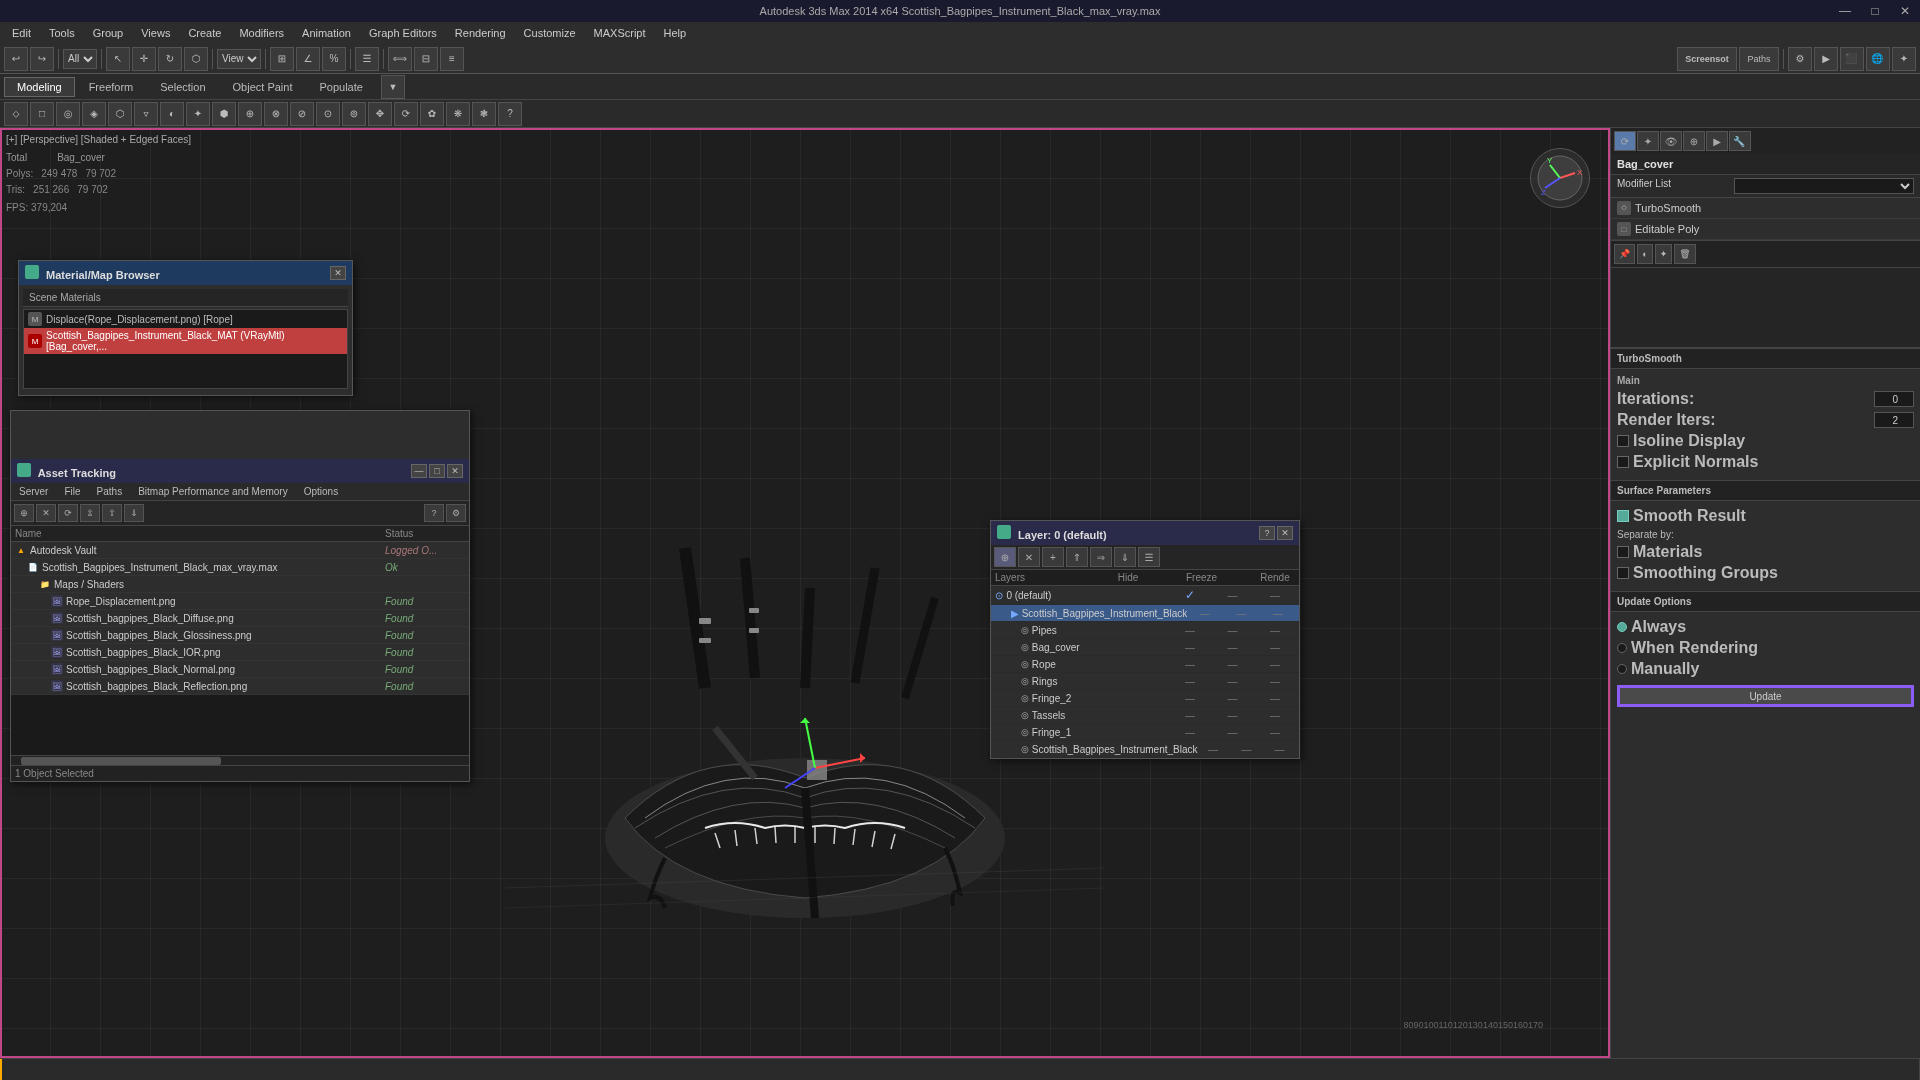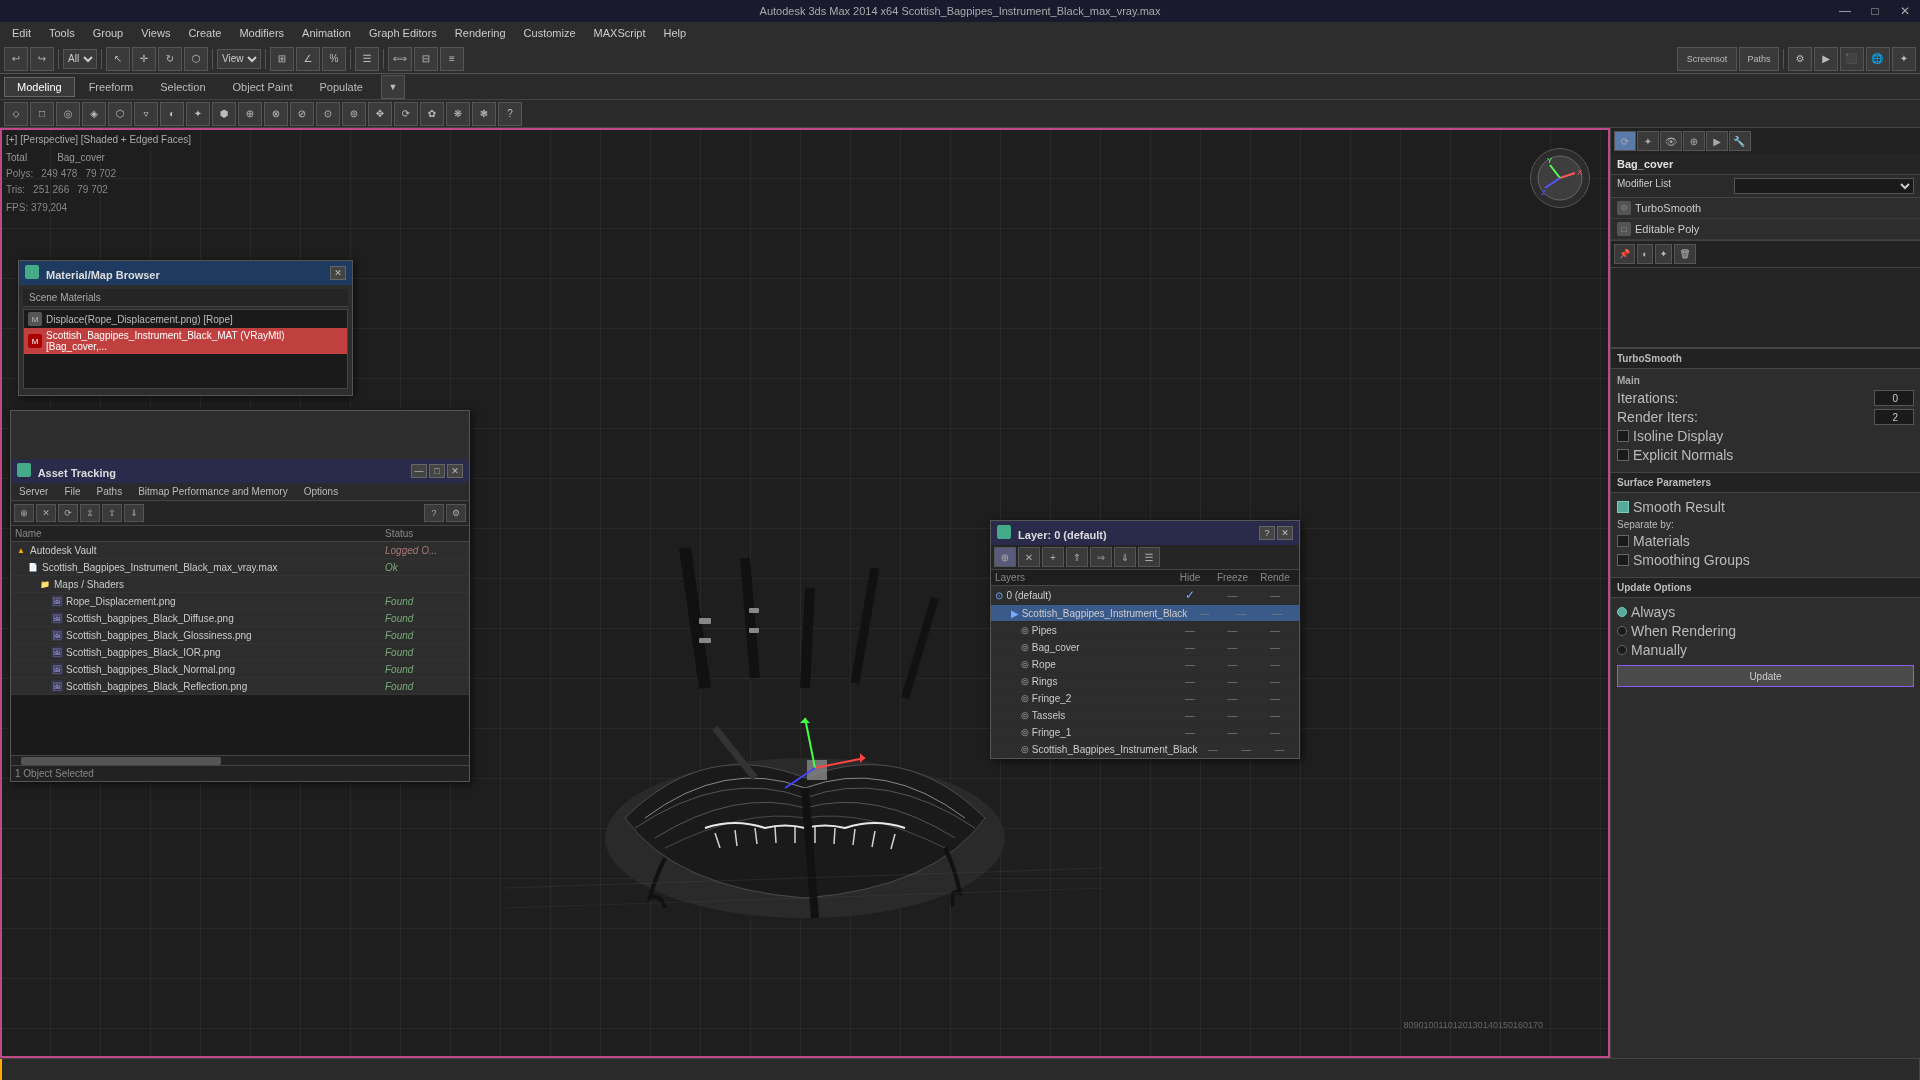--- a/index.html
+++ b/index.html
@@ -250,21 +250,21 @@
     #turbosmooth-panel {
       background: #2d2d2d;
       padding: 6px;
     }
     .ts-section-title {
       color: #aaa;
       font-size: 10px;
       font-weight: bold;
       margin-bottom: 4px;
     }
-    .ts-label { color: #bbb; font-size: 14px; }
+    .ts-label { color: #bbb; font-size: 16px; font-weight: bold; }
     .ts-checkbox-row {
       display: flex;
       align-items: center;
       gap: 4px;
       margin-bottom: 3px;
     }
     .ts-checkbox {
       width: 12px;
       height: 12px;
       background: #1a1a1a;
@@ -302,21 +302,21 @@
       background: #5a9;
       border: 1px solid #7cb;
     }
 
     
     .update-section { padding: 6px; }
     .update-btn {
       width: 100%;
       height: 22px;
       background: #4a4a4a;
-      border: 1px solid #8b5cf6;
+      border: 3px solid #8b5cf6;
       color: #ccc;
       font-size: 10px;
       cursor: pointer;
       margin-top: 4px;
     }
 
     
     #rpanel-actions {
       display: flex;
       gap: 2px;
@@ -527,20 +527,21 @@
       display: flex;
       align-items: center;
       justify-content: center;
     }
     .layer-tb-btn.active { background: #5a5a7a; }
     .layer-table-header {
       display: flex;
       background: #1e1e1e;
       padding: 2px 4px;
       border-bottom: 1px solid #444;
+      gap: 31px;
     }
     .layer-col-name { flex: 1; color: #888; font-size: 10px; }
     .layer-col-hide { width: 40px; color: #888; font-size: 10px; text-align: center; }
     .layer-col-freeze { width: 45px; color: #888; font-size: 10px; text-align: center; }
     .layer-col-render { width: 40px; color: #888; font-size: 10px; text-align: center; }
     .layer-row {
       display: flex;
       align-items: center;
       padding: 2px 4px;
       border-bottom: 1px solid #2a2a2a;
@@ -680,21 +681,21 @@
   <button class="toolbar-btn">⊞</button>
   <button class="toolbar-btn">∠</button>
   <button class="toolbar-btn">%</button>
   <div class="toolbar-separator"></div>
   <button class="toolbar-btn">☰</button>
   <div class="toolbar-separator"></div>
   <button class="toolbar-btn">⟺</button>
   <button class="toolbar-btn">⊟</button>
   <button class="toolbar-btn">≡</button>
   <div style="margin-left:auto; display:flex; gap:2px; align-items:center;">
-    <button class="toolbar-btn" style="width:60px; font-size:9px;">Screensot</button>
+    <button class="toolbar-btn" style="width:60px; font-size:9px;font-weight:bold;">Screensot</button>
     <button class="toolbar-btn" style="width:40px; font-size:9px;">Paths</button>
     <div class="toolbar-separator"></div>
     <button class="toolbar-btn">⚙</button>
     <button class="toolbar-btn">▶</button>
     <button class="toolbar-btn">⬛</button>
     <button class="toolbar-btn">🌐</button>
     <button class="toolbar-btn">✦</button>
   </div>
 </div>
 

